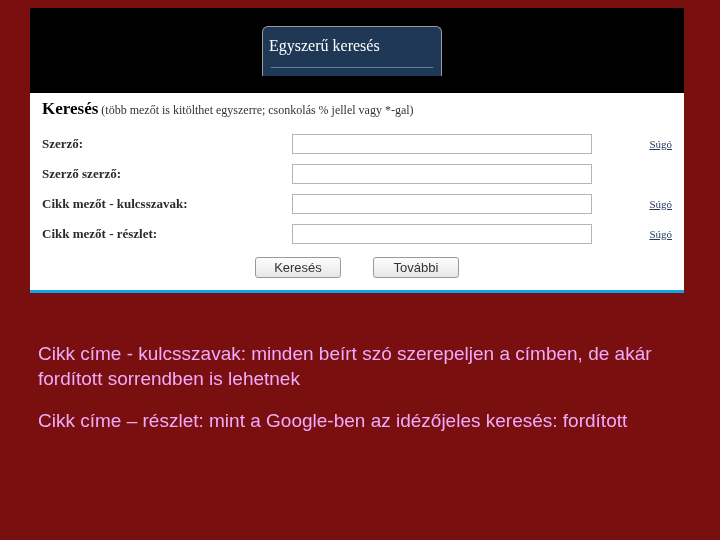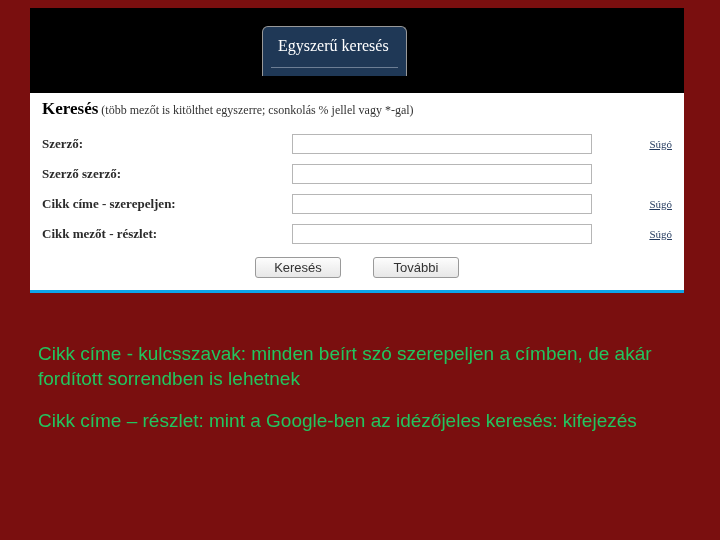--- a/index.html
+++ b/index.html
@@ -20,28 +20,28 @@
     left: 30px;
     top: 8px;
     width: 654px;
     height: 85px;
     background: #000;
   }
   .tab {
     position: absolute;
     left: 262px;
     top: 26px;
-    width: 145px;
+    width: 180px;
     height: 50px;
     background: #1f3856;
     color: #fff;
     font-family: Georgia, serif;
     font-size: 16px;
     line-height: 38px;
-    padding: 0 15px;
+    padding: 0 6px;
     border: 1px solid #999;
     border-bottom: none;
     border-radius: 6px 6px 0 0;
   }
   .tab::after {
     content: "";
     position: absolute;
     left: 8px;
     right: 8px;
     bottom: 8px;
@@ -111,21 +111,21 @@
     background: linear-gradient(#fdfdfd, #e7e7e7);
     border: 1px solid #9a9a9a;
     border-radius: 3px;
     cursor: pointer;
   }
   .notes {
     position: absolute;
     left: 38px;
     top: 342px;
     right: 34px;
-    color: #22c55e;
+    color: #f0abfc;
     font-family: Verdana, Arial, sans-serif;
     font-size: 19px;
     line-height: 1.3;
   }
   .notes p { margin-bottom: 18px; }
 </style>
 </head>
 <body>
 
 <div class="slide">
@@ -150,37 +150,37 @@
         <a class="help">Súgó</a>
       </div>
 
       <div class="field-row">
         <span class="field-label">Szerző szerző:</span>
         <input class="field-input" type="text" style="">
         <a class="help" style="visibility:hidden"></a>
       </div>
 
       <div class="field-row">
-        <span class="field-label">Cikk címe - szerepeljen:</span>
+        <span class="field-label">Cikk mezőt - kulcsszavak:</span>
         <input class="field-input" type="text" style="">
         <a class="help">Súgó</a>
       </div>
 
       <div class="field-row">
         <span class="field-label">Cikk mezőt - részlet:</span>
         <input class="field-input" type="text" style="">
         <a class="help">Súgó</a>
       </div>
 
     </div>
 
     <div class="buttons">
       <button class="btn">Keresés</button>
       <button class="btn">További</button>
     </div>
   </div>
 
   <div class="notes">
     <p>Cikk címe - kulcsszavak: minden beírt szó szerepeljen a címben, de akár fordított sorrendben is lehetnek</p>
-    <p>Cikk címe – részlet: mint a Google-ben az idézőjeles keresés: kifejezés</p>
+    <p>Cikk címe – részlet: mint a Google-ben az idézőjeles keresés: fordított</p>
   </div>
 
 </div>
 
 </body></html>

